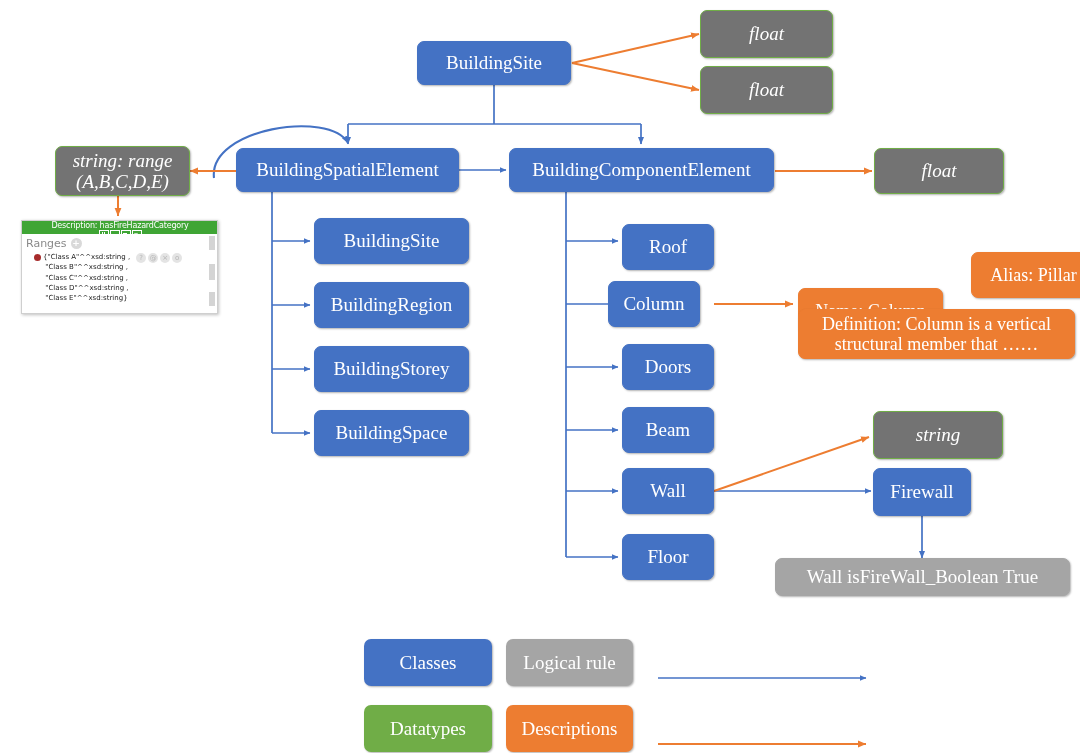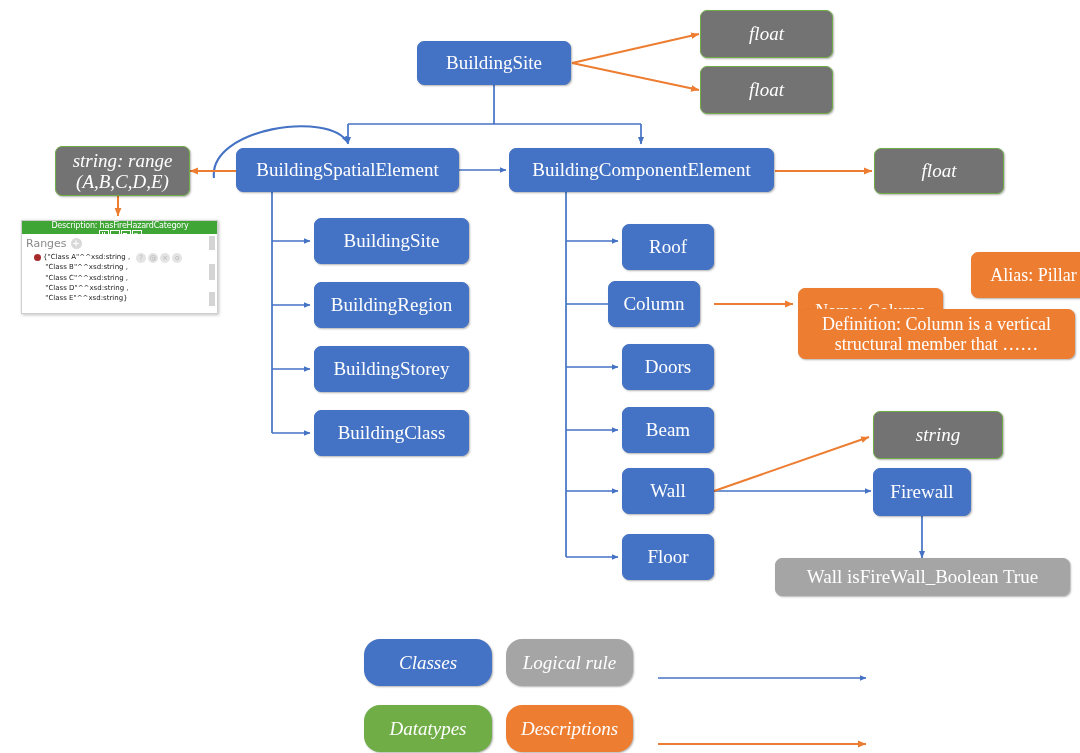--- a/index.html
+++ b/index.html
@@ -50,23 +50,23 @@
   #popup .lines{font-size:7px;color:#222222;line-height:1.48;white-space:pre;}
   #popup .ricons{display:flex;gap:2px;margin:1px 0 0 6px;}
   #popup .ricon{width:10px;height:10px;border-radius:50%;background:#e4e4e4;color:#b5b5b5;
                 font-size:7px;line-height:10px;text-align:center;}
   #popup .sb{position:absolute;right:2px;width:6px;background:#d4d4d4;}
   #popup .sb1{top:2px;height:14px;}
   #popup .sb2{top:30px;height:16px;}
   #popup .sb3{top:58px;height:14px;}
 
   
-  .legend-box{position:absolute;border-radius:16px;display:flex;align-items:center;
+  .legend-box{position:absolute;border-radius:7px;display:flex;align-items:center;
               justify-content:center;color:#ffffff;font-size:19px;z-index:5;
-              box-shadow:1px 1px 2px rgba(0,0,0,0.30);font-style:italic;}
+              box-shadow:1px 1px 2px rgba(0,0,0,0.30);}
 </style>
 </head>
 <body>
 
 <div id="stage">
 
   <svg id="edges" viewBox="0 0 1080 753">
     <defs>
       <marker id="ab" markerWidth="7" markerHeight="7" refX="6.2" refY="3.2" orient="auto" markerUnits="userSpaceOnUse">
         <path d="M0,0.4 L6.6,3.2 L0,6 z" fill="#4472C4"></path>
@@ -144,21 +144,21 @@
 
   <div class="node cls" style="left:236px;top:148px;width:223px;height:44px;">BuildingSpatialElement</div>
 
   <div class="node cls" style="left:509px;top:148px;width:265px;height:44px;">BuildingComponentElement</div>
 
   <div class="node dty" style="left:874px;top:148px;width:130px;height:46px;">float</div>
 
   <div class="node cls" style="left:314px;top:218px;width:155px;height:46px;">BuildingSite</div>
   <div class="node cls" style="left:314px;top:282px;width:155px;height:46px;">BuildingRegion</div>
   <div class="node cls" style="left:314px;top:346px;width:155px;height:46px;">BuildingStorey</div>
-  <div class="node cls" style="left:314px;top:410px;width:155px;height:46px;">BuildingClass</div>
+  <div class="node cls" style="left:314px;top:410px;width:155px;height:46px;">BuildingSpace</div>
 
   <div class="node cls" style="left:622px;top:224px;width:92px;height:46px;">Roof</div>
   <div class="node cls" style="left:608px;top:281px;width:92px;height:46px;">Column</div>
   <div class="node cls" style="left:622px;top:344px;width:92px;height:46px;">Doors</div>
   <div class="node cls" style="left:622px;top:407px;width:92px;height:46px;">Beam</div>
   <div class="node cls" style="left:622px;top:468px;width:92px;height:46px;">Wall</div>
   <div class="node cls" style="left:622px;top:534px;width:92px;height:46px;">Floor</div>
 
   <div class="node dsc" style="left:798px;top:252px;width:145px;height:46px;margin-top:36px;">Name: Column</div>
   <div class="node dsc" style="left:950px;top:252px;width:125px;height:46px;margin-left:21px;">Alias: Pillar</div>

